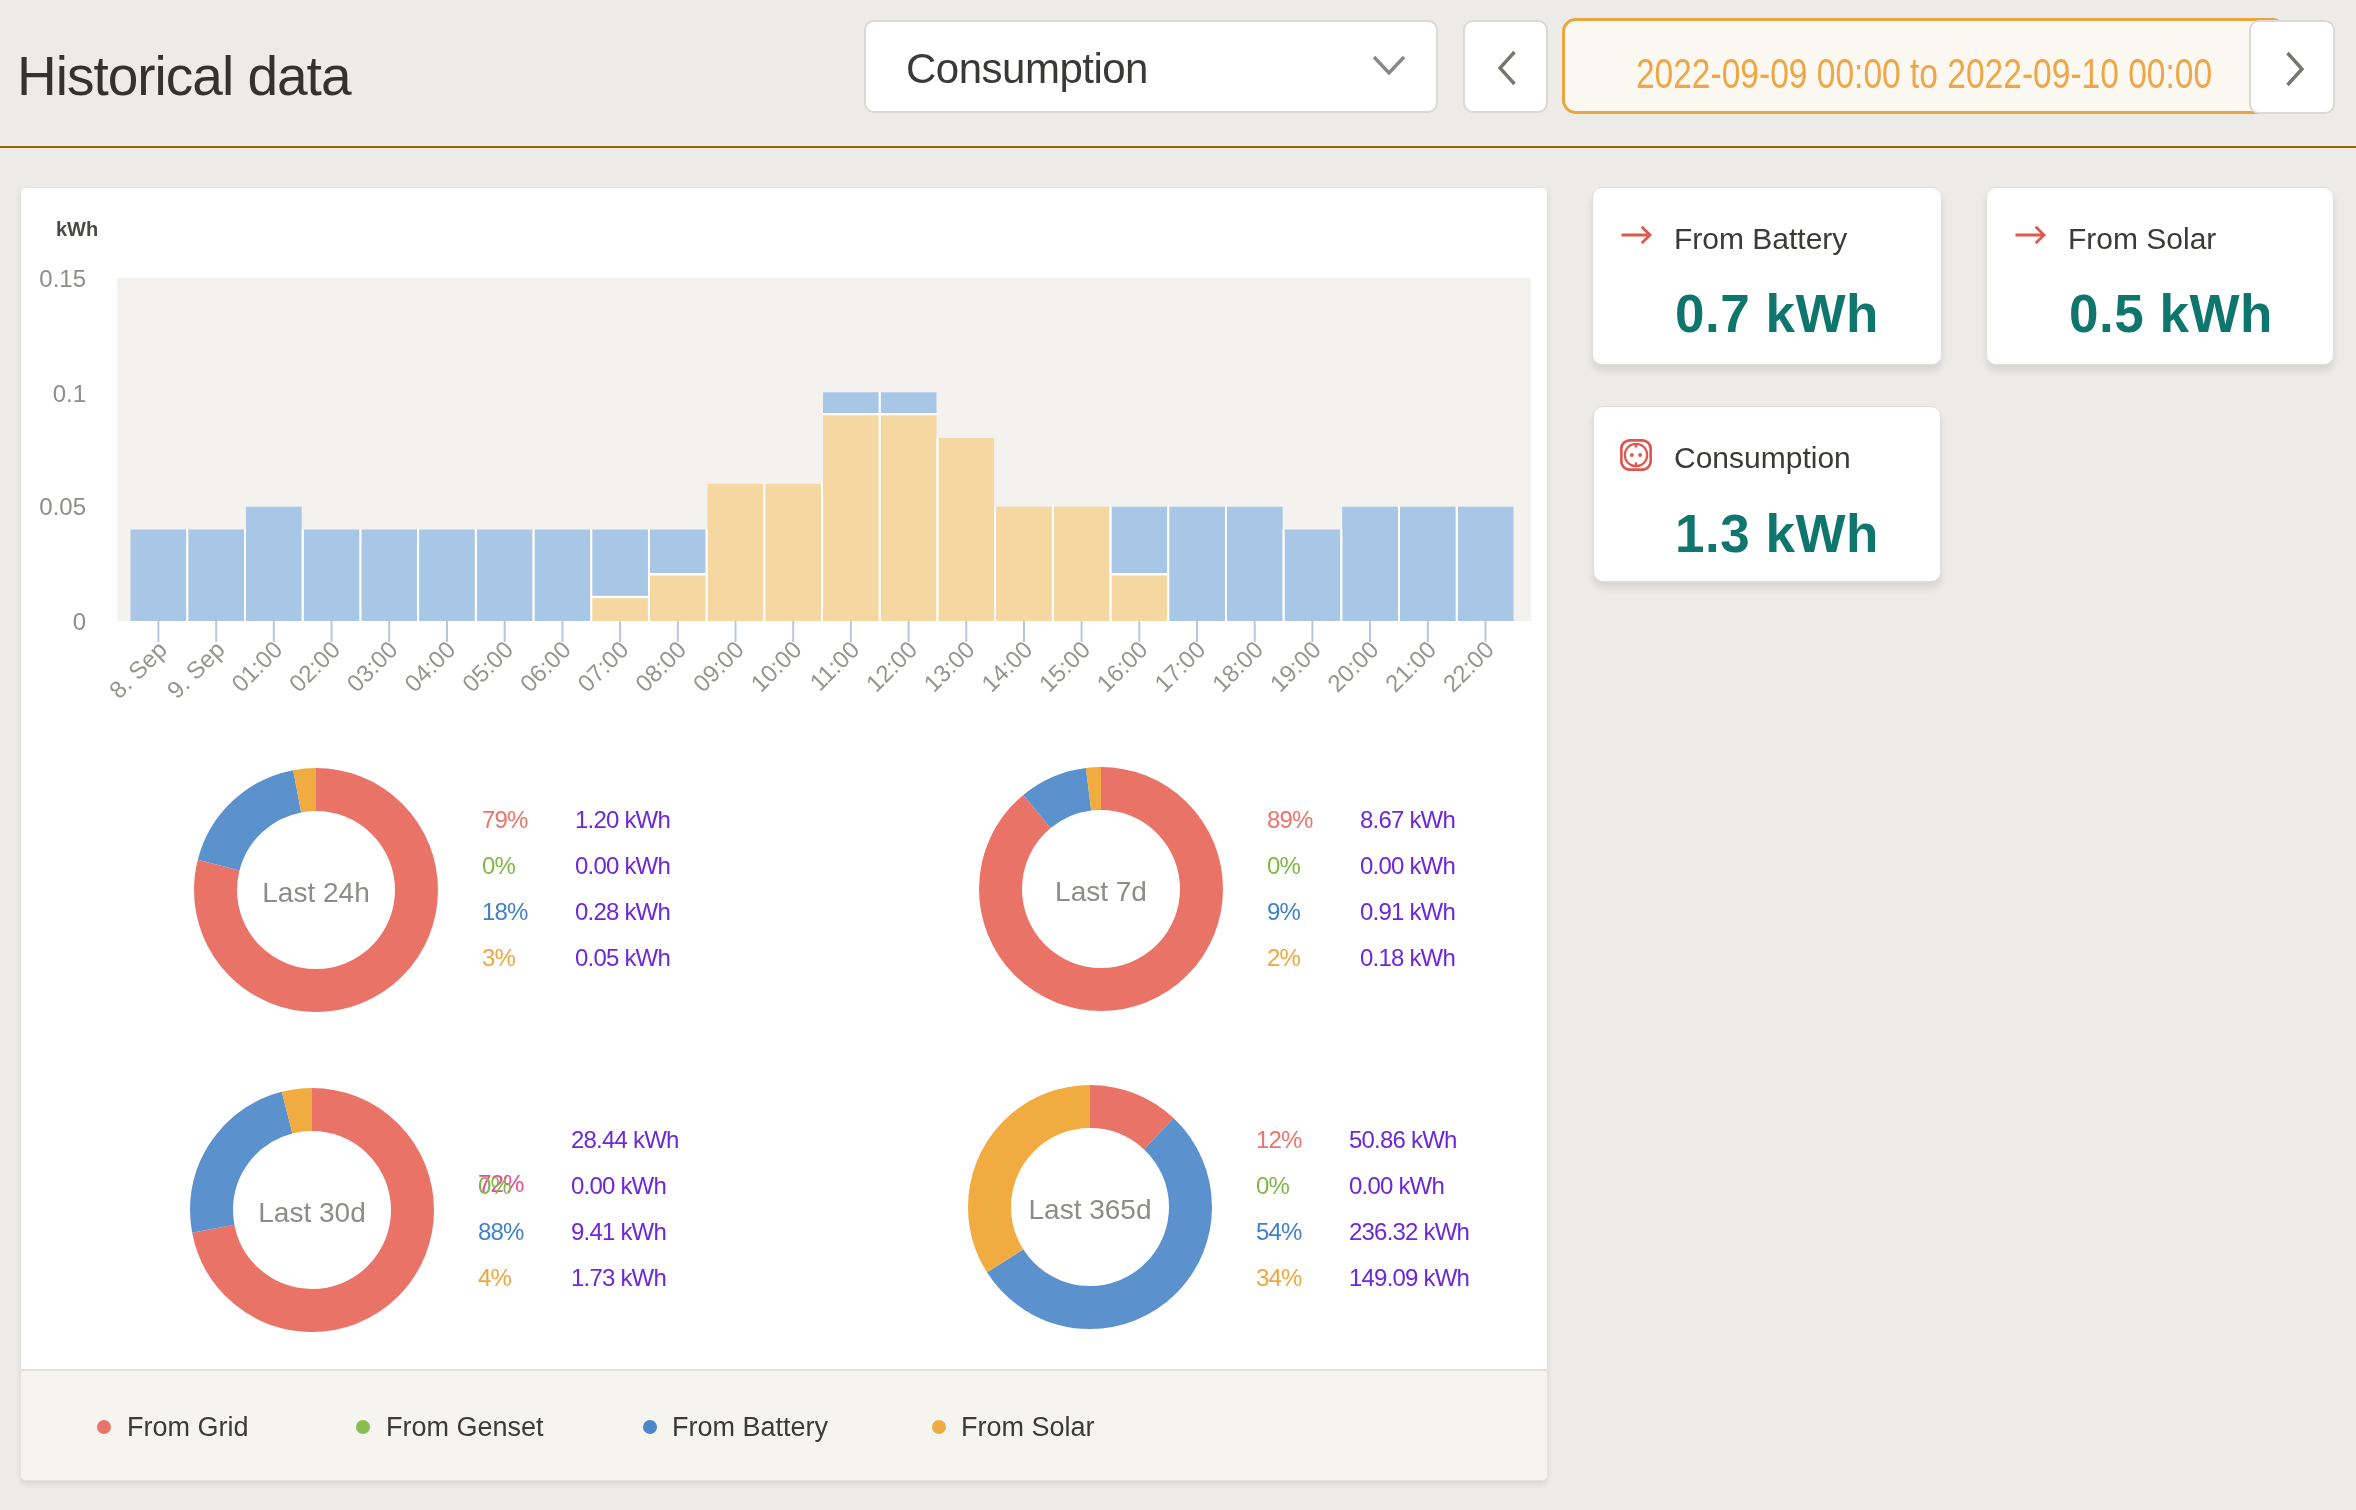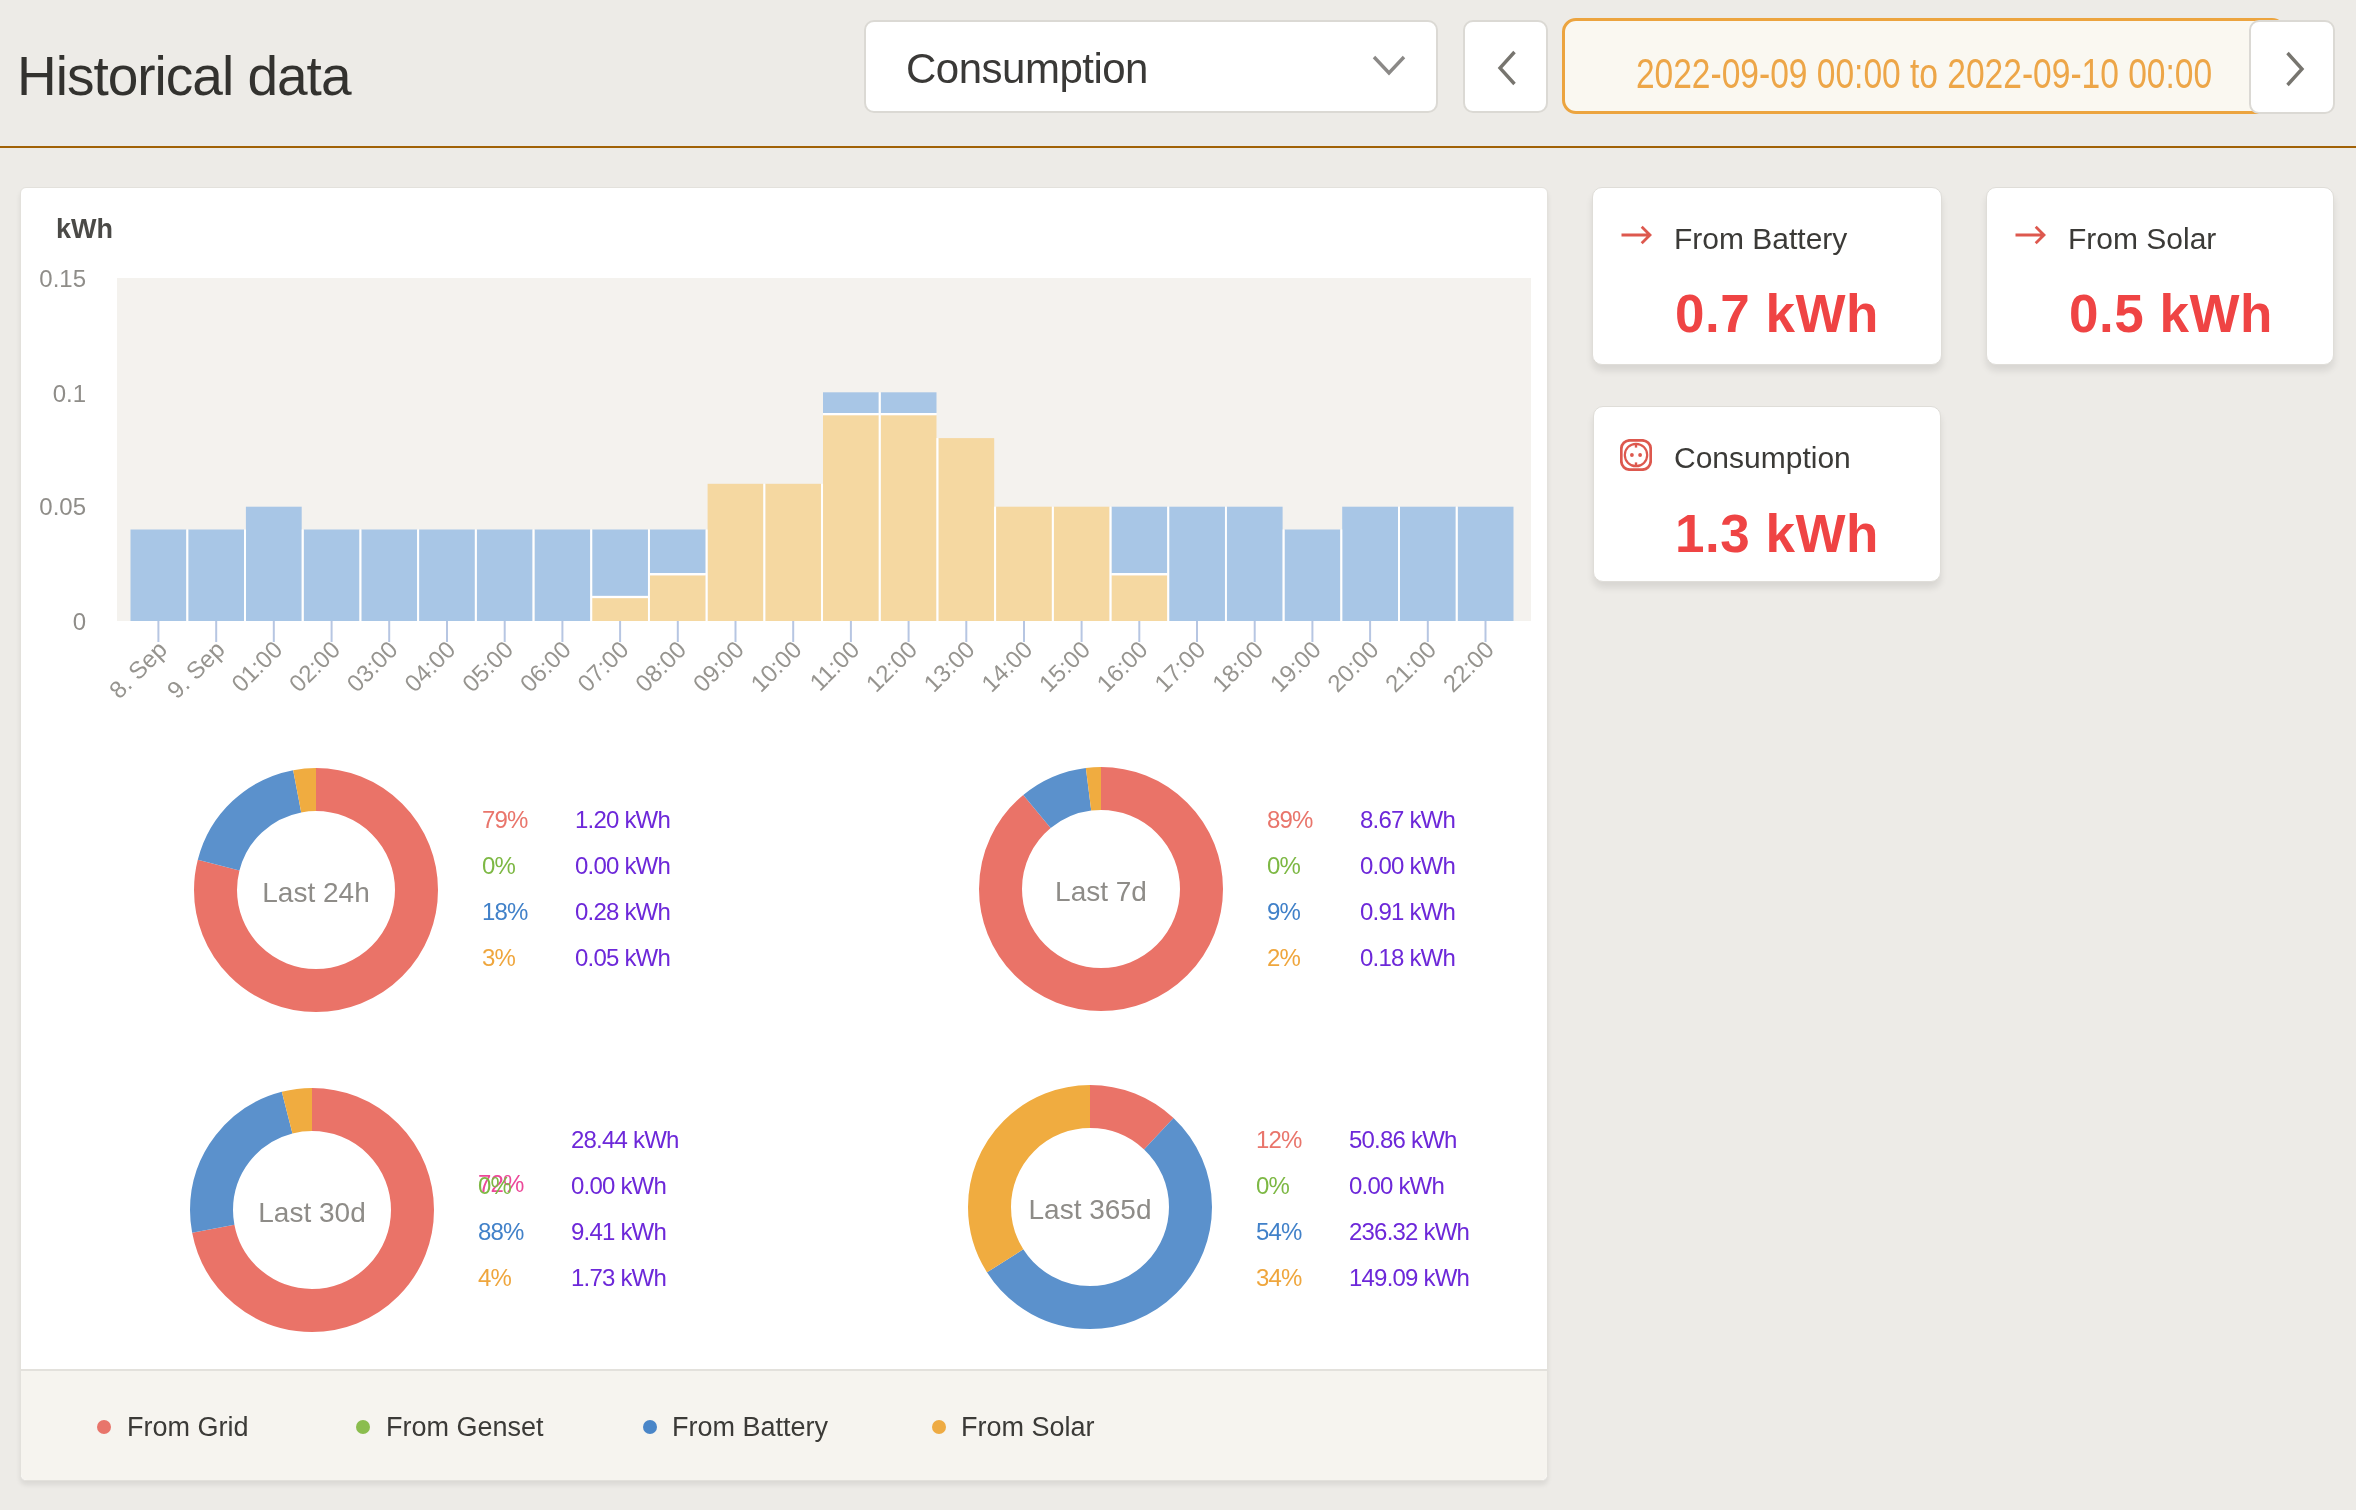--- a/index.html
+++ b/index.html
@@ -6,32 +6,32 @@
 #header { position:absolute; left:0; top:0; width:2356px; height:148px; border-bottom:2px solid #a16207; }
 #title { position:absolute; left:17px; top:49px; font-size:55px; line-height:55px; color:#33322f; letter-spacing:-1px; }
 .btn { position:absolute; background:#fff; border:2px solid #dbd9d4; border-radius:10px; }
 #sel { left:864px; top:20px; width:574px; height:93px; }
 #selTxt { position:absolute; left:40px; top:26px; font-size:42px; line-height:42px; color:#3a3937; letter-spacing:-0.5px; }
 #prev { left:1463px; top:20px; width:85px; height:93px; }
 #next { left:2249px; top:20px; width:86px; height:94px; }
 #dateBox { position:absolute; left:1562px; top:18px; width:724px; height:96px; background:#faf8f1; border:3px solid #eca43f; border-radius:14px; text-align:center; }
 #dateTxt { position:absolute; left:50%; width:740px; margin-left:-370px; top:31px; text-align:center; font-size:43px; line-height:43px; color:#eda648; white-space:nowrap; transform:scaleX(0.78); transform-origin:50% 50%; }
 #bigcard { position:absolute; left:20px; top:187px; width:1528px; height:1294px; background:#fff; border:1px solid #e3e1dc; border-radius:6px; box-shadow:0 4px 5px rgba(0,0,0,0.08); }
-#kwh { position:absolute; left:35px; top:29px; font-size:27px; line-height:25px; font-weight:bold; color:#4b4a47; }
+#kwh { position:absolute; left:35px; top:29px; font-size:20px; line-height:25px; font-weight:bold; color:#4b4a47; }
 .chart { position:absolute; left:0; top:0; }
 .donut { position:absolute; }
 .lr { position:absolute; font-size:24px; line-height:24px; letter-spacing:-0.8px; }
 .lv { color:#6d28d9;margin-left:40px; }
 #strip { position:absolute; left:0; bottom:0; width:100%; height:111px; background:#f6f4ef; border-top:2px solid #e3e1dc; border-radius:0 0 6px 6px; }
 .dot { position:absolute; top:49px; width:14px; height:14px; border-radius:50%; }
 .sl { position:absolute; top:43px; font-size:27px; line-height:27px; color:#3b3a37; }
 .card { position:absolute; background:#fff; border:1px solid #dfddd8; border-radius:10px; box-shadow:0 6px 7px rgba(0,0,0,0.09); }
 .cicon { position:absolute; left:27px; top:37px; }
 .clabel { position:absolute; left:81px; top:36px; font-size:30px; line-height:30px; color:#3b3a37; }
-.cval { position:absolute; left:82px; top:99px; font-size:53px; line-height:53px; font-weight:bold; color:#ef4444; letter-spacing:0.5px; }
+.cval { position:absolute; left:82px; top:99px; font-size:53px; line-height:53px; font-weight:bold; color:#0f766e; letter-spacing:0.5px; }
 svg text { font-family:"Liberation Sans",sans-serif; }
 </style></head>
 <body>
 <div id="header">
   <div id="title">Historical data</div>
   <div class="btn" id="sel">
       <div id="selTxt">Consumption</div>
     <svg style="position:absolute;right:30px;top:32px" width="34" height="22" viewBox="0 0 34 22">
         <path d="M2 3 L17 19 L32 3" fill="none" stroke="#8b8987" stroke-width="3.4"></path>
       </svg>

